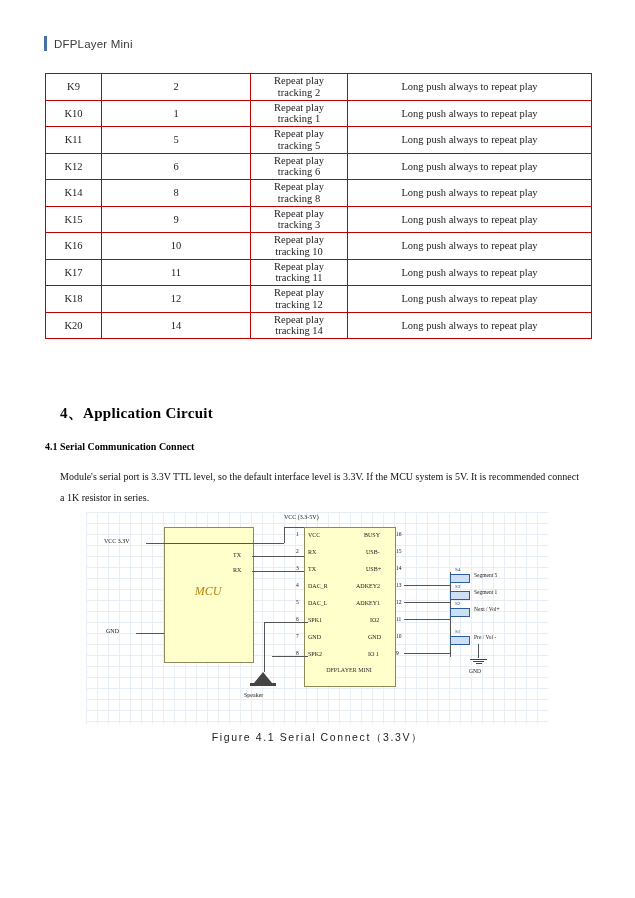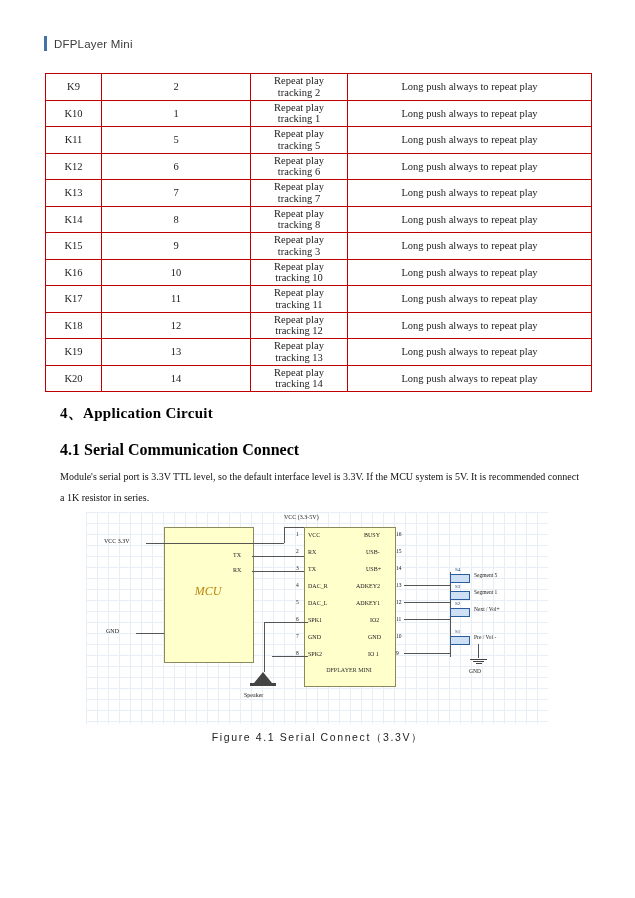--- a/index.html
+++ b/index.html
@@ -75,24 +75,24 @@
     top: 404px;
     left: 60px;
     font-family: "Liberation Serif", serif;
     font-weight: bold;
     font-size: 15px;
     letter-spacing: 0.3px;
   }
   .sub-title {
     position: absolute;
     top: 441px;
-    left: 60px;
+    left: 45px;
     font-family: "Liberation Serif", serif;
     font-weight: bold;
-    font-size: 16px;
+    font-size: 10px;
   }
   .para {
     position: absolute;
     top: 466px;
     left: 60px;
     width: 520px;
     font-size: 10px;
     line-height: 21px;
     color: #111;
   }
@@ -278,29 +278,20 @@
           <tr>
             <td class="c0">K12</td>
             <td class="c1">6</td>
             <td class="c2">
               <span class="two-line">Repeat play</span>
               <span class="two-line">tracking 6</span>
             </td>
             <td class="c3">Long push always to repeat play</td>
           </tr>
           <tr>
-            <td class="c0">K13</td>
-            <td class="c1">7</td>
-            <td class="c2">
-              <span class="two-line">Repeat play</span>
-              <span class="two-line">tracking 7</span>
-            </td>
-            <td class="c3">Long push always to repeat play</td>
-          </tr>
-          <tr>
             <td class="c0">K14</td>
             <td class="c1">8</td>
             <td class="c2">
               <span class="two-line">Repeat play</span>
               <span class="two-line">tracking 8</span>
             </td>
             <td class="c3">Long push always to repeat play</td>
           </tr>
           <tr>
             <td class="c0">K15</td>
@@ -328,29 +319,20 @@
               <span class="two-line">tracking 11</span>
             </td>
             <td class="c3">Long push always to repeat play</td>
           </tr>
           <tr>
             <td class="c0">K18</td>
             <td class="c1">12</td>
             <td class="c2">
               <span class="two-line">Repeat play</span>
               <span class="two-line">tracking 12</span>
-            </td>
-            <td class="c3">Long push always to repeat play</td>
-          </tr>
-          <tr>
-            <td class="c0">K19</td>
-            <td class="c1">13</td>
-            <td class="c2">
-              <span class="two-line">Repeat play</span>
-              <span class="two-line">tracking 13</span>
             </td>
             <td class="c3">Long push always to repeat play</td>
           </tr>
           <tr>
             <td class="c0">K20</td>
             <td class="c1">14</td>
             <td class="c2">
               <span class="two-line">Repeat play</span>
               <span class="two-line">tracking 14</span>
             </td>

